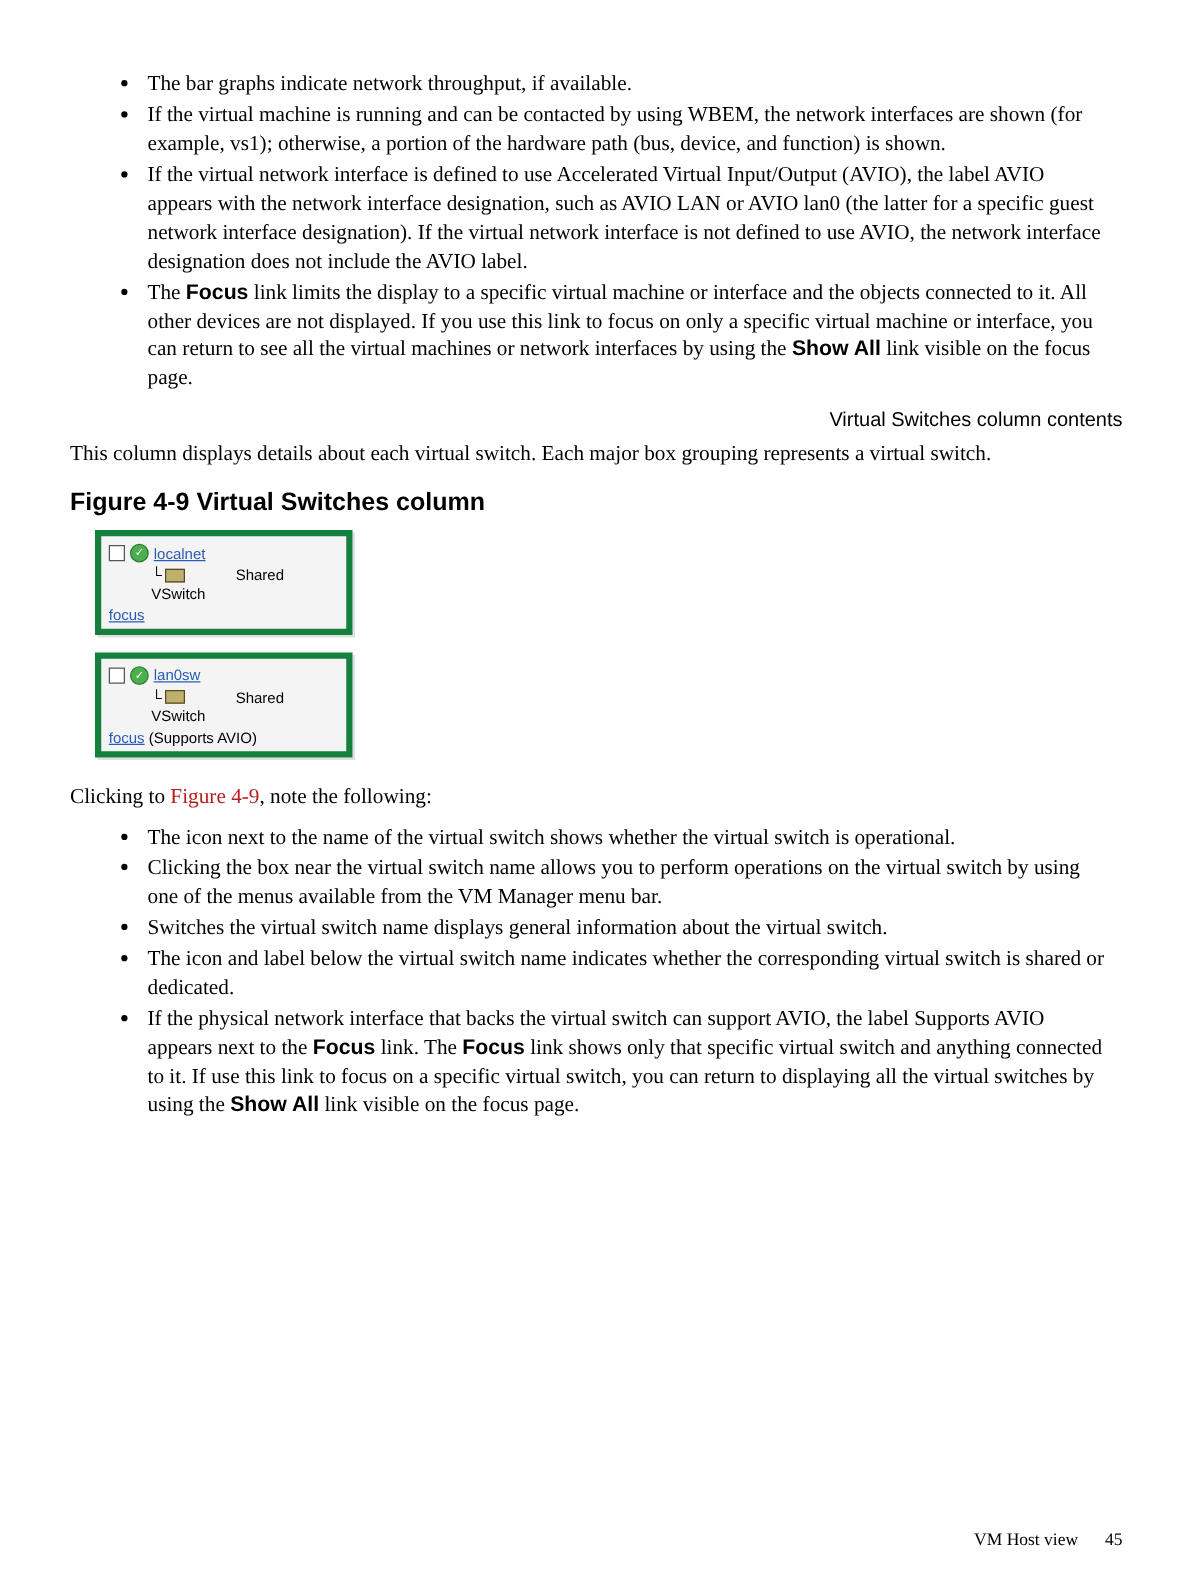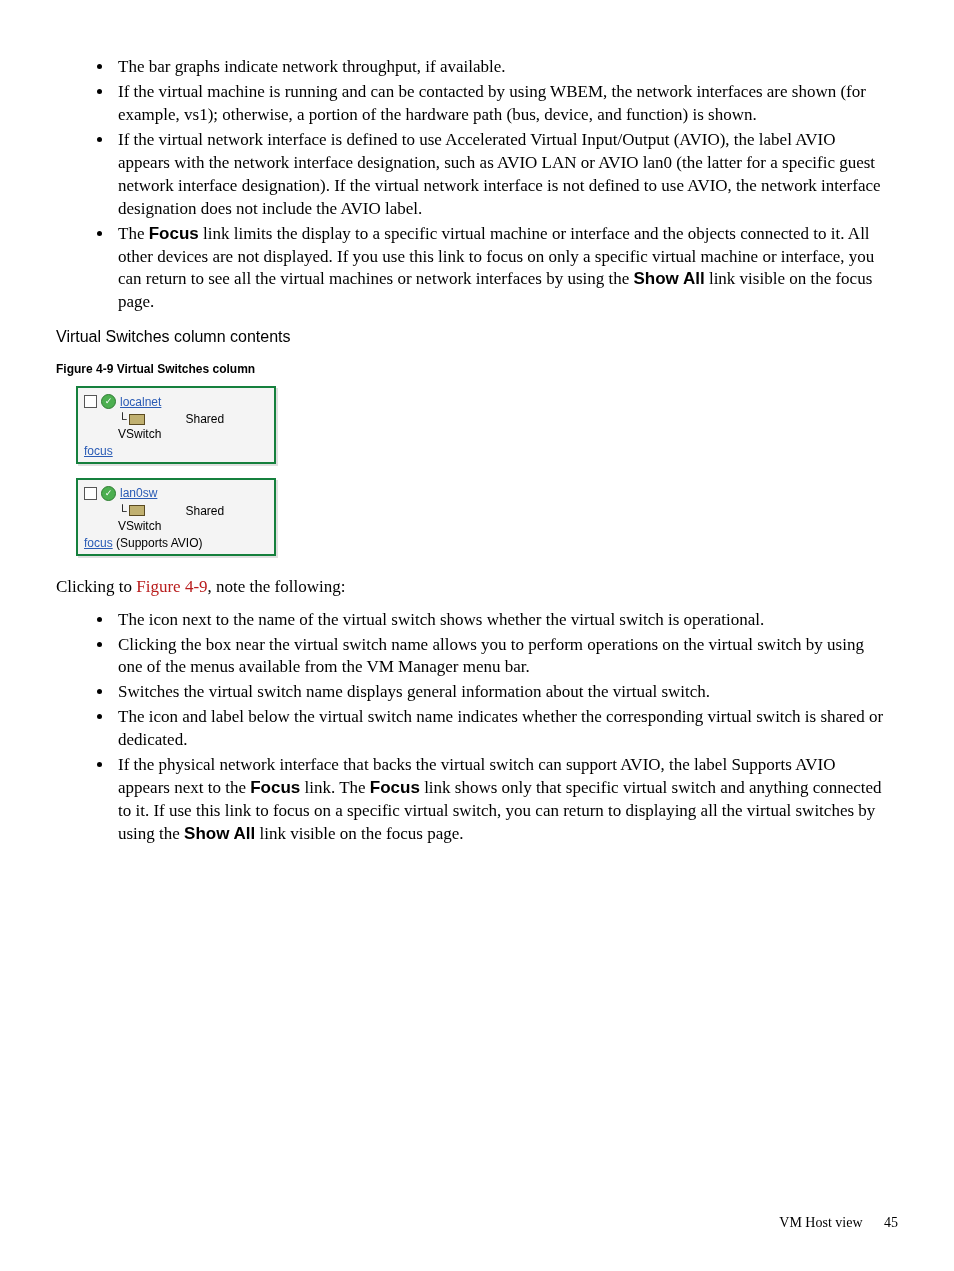--- a/index.html
+++ b/index.html
@@ -26,40 +26,41 @@
     line-height: 1.35;
     padding-left: 4px;
     margin-bottom: 2px;
   }
   .bold { font-weight: bold; font-family: Arial, Helvetica, sans-serif; }
   .heading-sub {
     font-family: Arial, Helvetica, sans-serif;
     font-size: 16px;
     margin: 8px 0 6px 0;
     font-weight: normal;
+    text-align: right;
   }
   .para {
     font-size: 17px;
     line-height: 1.35;
     margin: 4px 0 10px 0;
   }
   .figure-caption {
     font-family: Arial, Helvetica, sans-serif;
-    font-size: 12px;
+    font-size: 20px;
     font-weight: bold;
     margin: 16px 0 10px 0;
   }
   .xref { color: #b91c1c; }
   
   .figure-wrap {
     margin: 4px 0 20px 20px;
   }
   .vsbox {
     background: #f4f4f4;
-    border: 2px solid #15803d;
+    border: 5px solid #15803d;
     width: 184px;
     padding: 6px 6px 4px 6px;
     font-family: Arial, Helvetica, sans-serif;
     font-size: 12px;
     box-shadow: 2px 2px 0 #e0e0e0;
     margin-bottom: 14px;
   }
   .vs-row1 {
     display: flex;
     align-items: center;
@@ -95,21 +96,21 @@
   }
   .vs-shared { vertical-align: middle; margin-left: 39px; }
   .vs-row3 {
     margin-top: 3px;
   }
   .vs-focus {
     color: #2a5bb5; text-decoration: underline;
   }
   .footer {
     position: absolute;
-    bottom: 40px;
+    bottom: 30px;
     right: 56px;
     font-size: 14px;
   }
   .footer-label { margin-right: 18px; }
 </style>
 </head>
 <body>
 
 <div class="page">
 
@@ -117,20 +118,21 @@
     <li>The bar graphs indicate network throughput, if available.</li>
     <li>If the virtual machine is running and can be contacted by using WBEM, the network interfaces are shown (for example, vs1); otherwise, a portion of the hardware path (bus, device, and function) is shown.</li>
     <li>If the virtual network interface is defined to use Accelerated Virtual Input/Output (AVIO), the label AVIO appears with the network interface designation, such as AVIO LAN or AVIO lan0 (the latter for a specific guest network interface designation). If the virtual network interface is not defined to use AVIO, the network interface designation does not include the AVIO label.</li>
     <li>
       <span>The </span><span class="bold">Focus</span><span> link limits the display to a specific virtual machine or interface and the objects connected to it. All other devices are not displayed. If you use this link to focus on only a specific virtual machine or interface, you can return to see all the virtual machines or network interfaces by using the </span><span class="bold">Show All</span><span> link visible on the focus page.</span>
     </li>
   </ul>
 
   <div class="heading-sub">Virtual Switches column contents</div>
 
+  <p class="para">This column displays details about each virtual switch. Each major box grouping represents a virtual switch.</p>
 
   <div class="figure-caption">Figure 4-9 Virtual Switches column</div>
 
   <div class="figure-wrap">
     <div class="vsbox">
       <div class="vs-row1">
         <span class="chk"></span>
         <span class="status-ok"></span>
         <span class="vs-name">localnet</span>
       </div>

